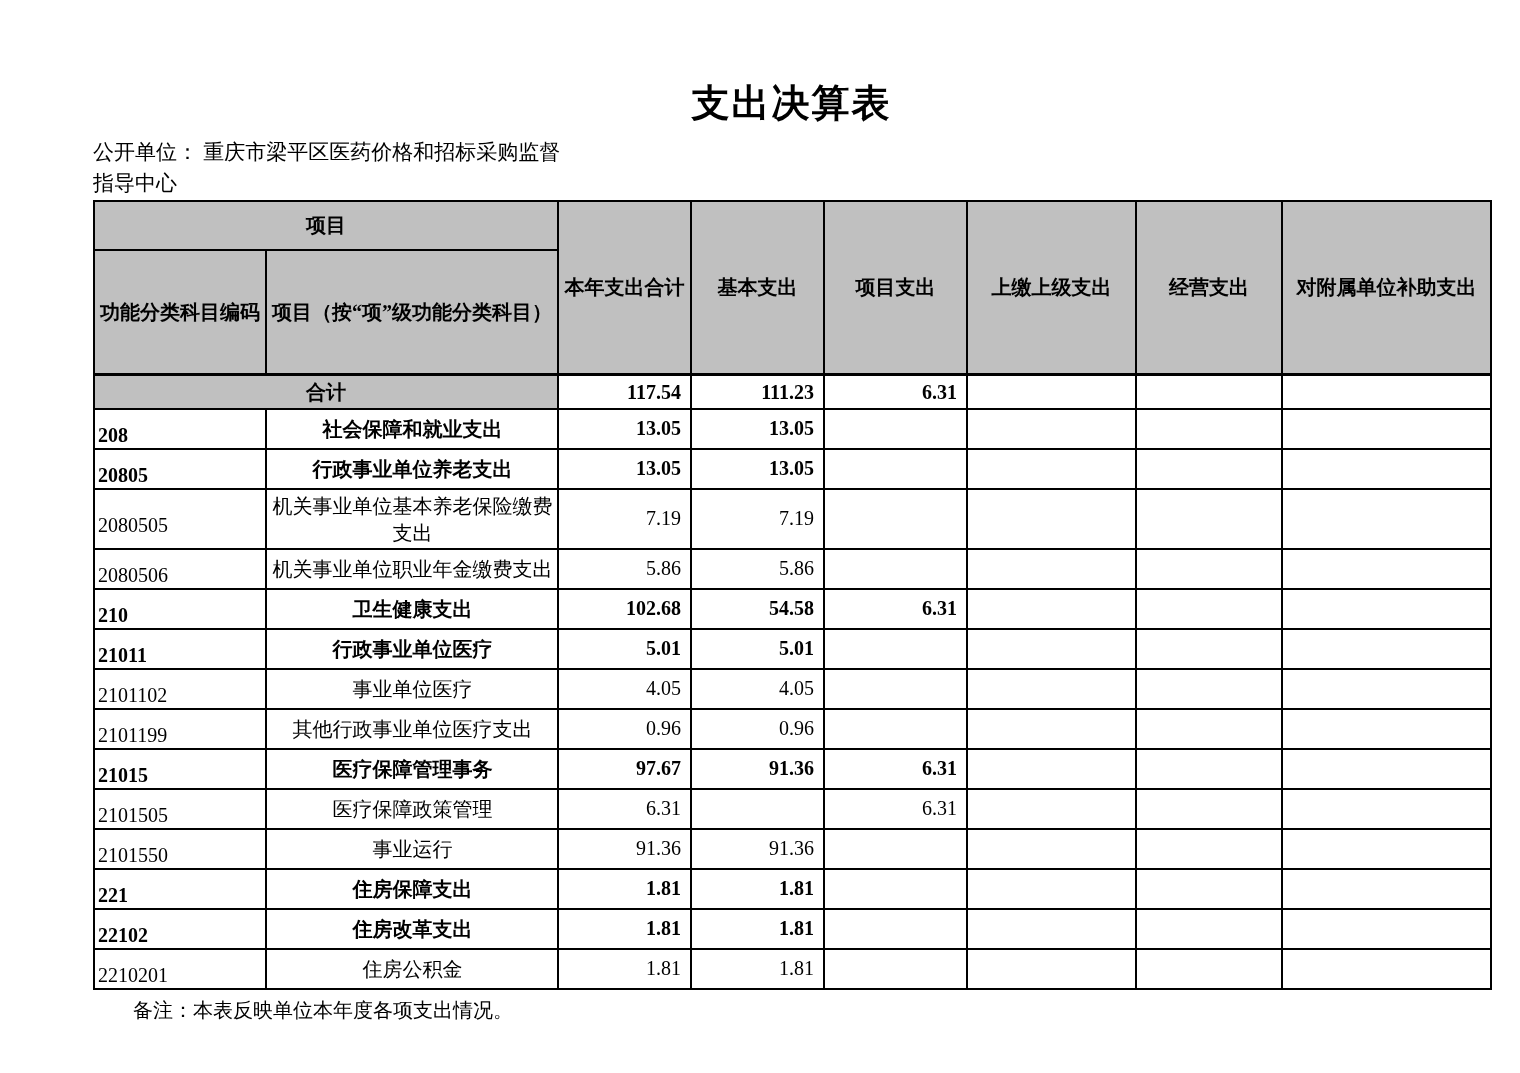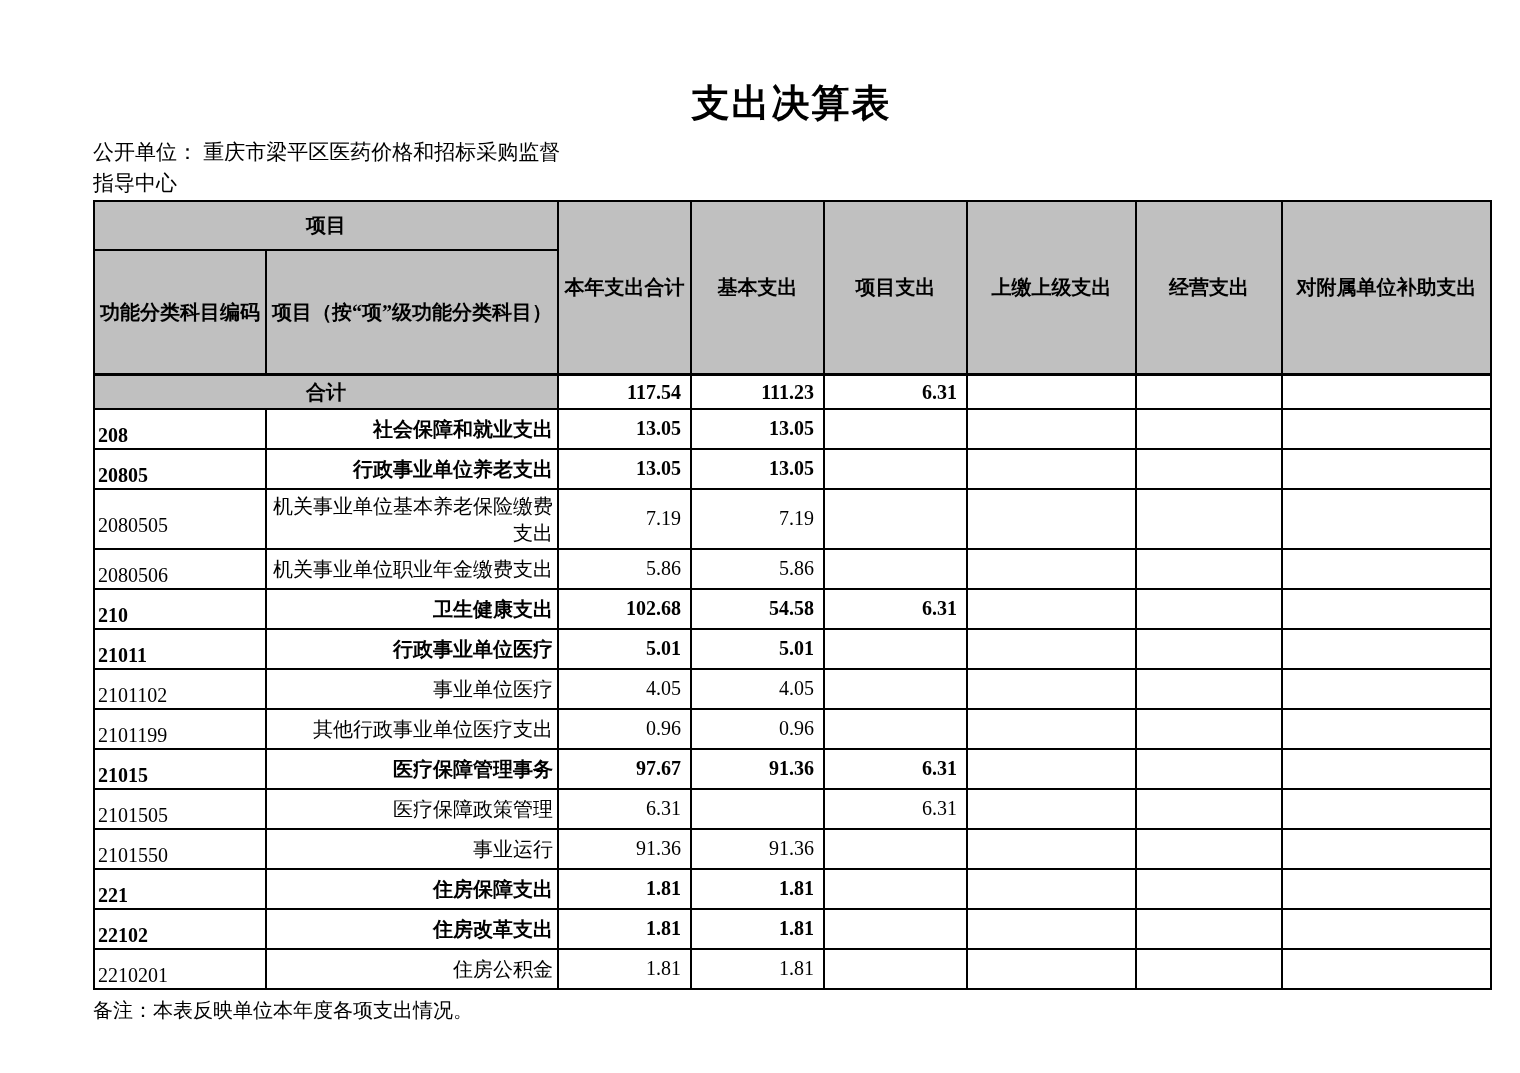--- a/index.html
+++ b/index.html
@@ -56,27 +56,28 @@
   tr.hdr-row-2 { height: 125px; }
   tbody tr { height: 36px; margin-top: 24px; }
   tbody tr:first-child td { border-top: 3px solid #000000; }
   tr.total-row { height: 34px; }
   td.gray {
     background: var(--header-bg, #c0c0c0);
     text-align: center;
     font-weight: bold;
   }
   td.code { text-align: left; padding: 14px 2px 1px 3px; }
-  td.item { text-align: right; padding: 3px 4px 1px 5px; line-height: 1.35; }
+  td.item { text-align: center; padding: 3px 4px 1px 5px; line-height: 1.35; }
   td.num  { text-align: right; padding: 1px 9px 1px 2px; }
   tr.bold-row td { font-weight: bold; }
   tr.total-row td { font-weight: bold; }
   .note-line {
     margin-top: 7px;
     font-size: 20px;
+    margin-left: 40px;
   }
   .page-number {
     margin-top: 55px;
     margin-left: 7px;
     font-size: 21px;
     letter-spacing: 6px;
     color: #6d28d9;
   }
 </style>
 </head>

